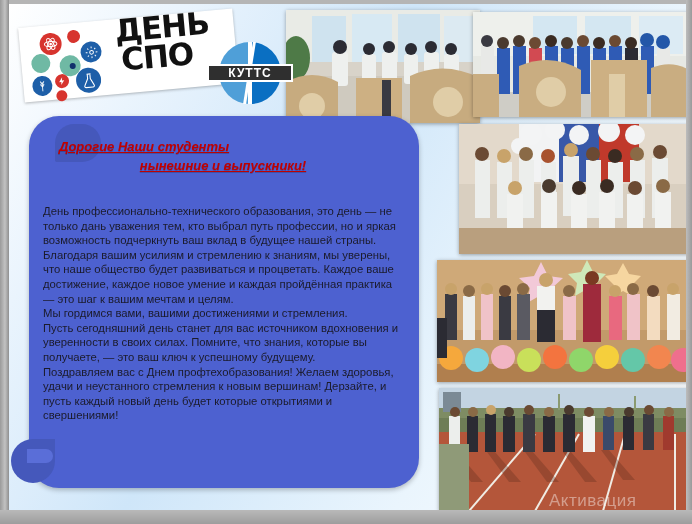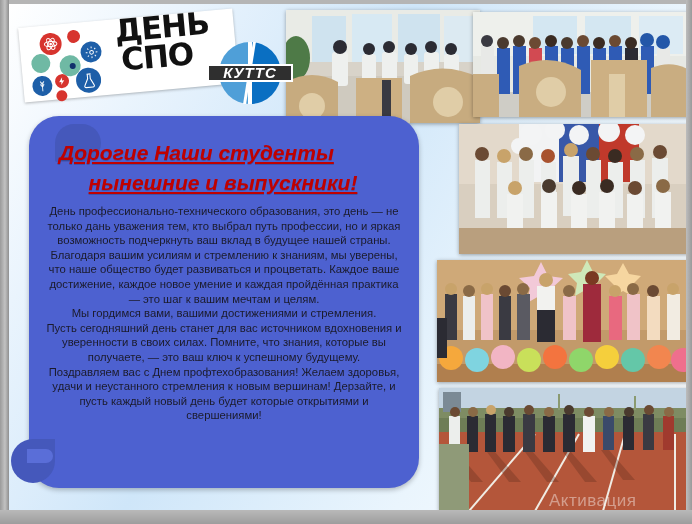--- a/index.html
+++ b/index.html
@@ -29,40 +29,40 @@
   .logo-words .l1{font-size:31px;display:block;}
   .logo-words .l2{font-size:31px;display:block;margin-left:4px;}
 
   
   .kuttc{position:absolute;left:210px;top:38px;width:62px;height:62px;}
   .kuttc-circle{position:absolute;left:0;top:0;width:62px;height:62px;border-radius:50%;
     background:linear-gradient(90deg,#4f9fd8 0 47%,#ffffff 47% 53%,#0a6fc2 53% 100%);}
   .kuttc-slash{position:absolute;left:29px;top:0;width:3px;height:62px;background:#fff;transform:skewX(-9deg);}
   .kuttc-box{position:absolute;left:-12px;top:22px;width:86px;height:18px;background:#2f2f2f;
     border:2px solid #ffffff;box-sizing:border-box;}
-  .kuttc-box span{display:block;color:#fff;font-size:15px;font-weight:bold;text-align:center;
-    line-height:14px;letter-spacing:1px;font-family:"Liberation Sans",sans-serif;font-style:italic;}
+  .kuttc-box span{display:block;color:#fff;font-size:12px;font-weight:bold;text-align:center;
+    line-height:14px;letter-spacing:1px;font-family:"Liberation Sans",sans-serif;}
 
   
   #panel{position:absolute;left:20px;top:112px;width:390px;height:372px;background:#4d61d0;
     border-radius:30px 30px 30px 30px;box-shadow:0 2px 5px rgba(0,0,0,.25);}
   .panel-teardrop{position:absolute;left:26px;top:8px;width:46px;height:38px;background:#4558bb;
     border-radius:22px 22px 22px 2px;}
   .panel-knob{position:absolute;left:-18px;top:323px;width:44px;height:44px;background:#4558bb;
     border-radius:50% 0 50% 50%;}
   .panel-knob2{position:absolute;left:-2px;top:333px;width:26px;height:14px;background:#5a6ed8;
     border-radius:0 8px 8px 0;}
 
   .headline{position:absolute;left:18px;top:22px;width:358px;text-align:center;color:#c00000;
-    font-style:italic;font-weight:bold;font-size:21px;line-height:1.45;
+    font-style:italic;font-weight:bold;font-size:13px;line-height:1.45;
     text-decoration:underline;font-family:"Liberation Sans",sans-serif;text-shadow:0 1px 0 rgba(0,0,0,.18);}
   .headline .hl1{display:block;text-align:left;padding-left:12px;}
   .headline .hl2{display:block;text-align:center;padding-right:6px;}
 
-  .body-copy{position:absolute;left:14px;top:88px;width:362px;text-align:center;color:#1b1b2b;
+  .body-copy{position:absolute;left:14px;top:88px;width:362px;color:#1b1b2b;
     font-size:11.3px;line-height:14.6px;font-family:"Liberation Sans",sans-serif;}
   .body-copy p{margin:0;}
 
   
   .photo{position:absolute;background:#cfd6dd;box-shadow:0 1px 4px rgba(0,0,0,.35);overflow:hidden;}
   .photo .sky{position:absolute;left:0;top:0;right:0;bottom:0;}
 
   #photo1{left:277px;top:6px;width:194px;height:113px;}
   #photo2{left:464px;top:8px;width:222px;height:105px;}
   #photo3{left:450px;top:120px;width:236px;height:130px;}

